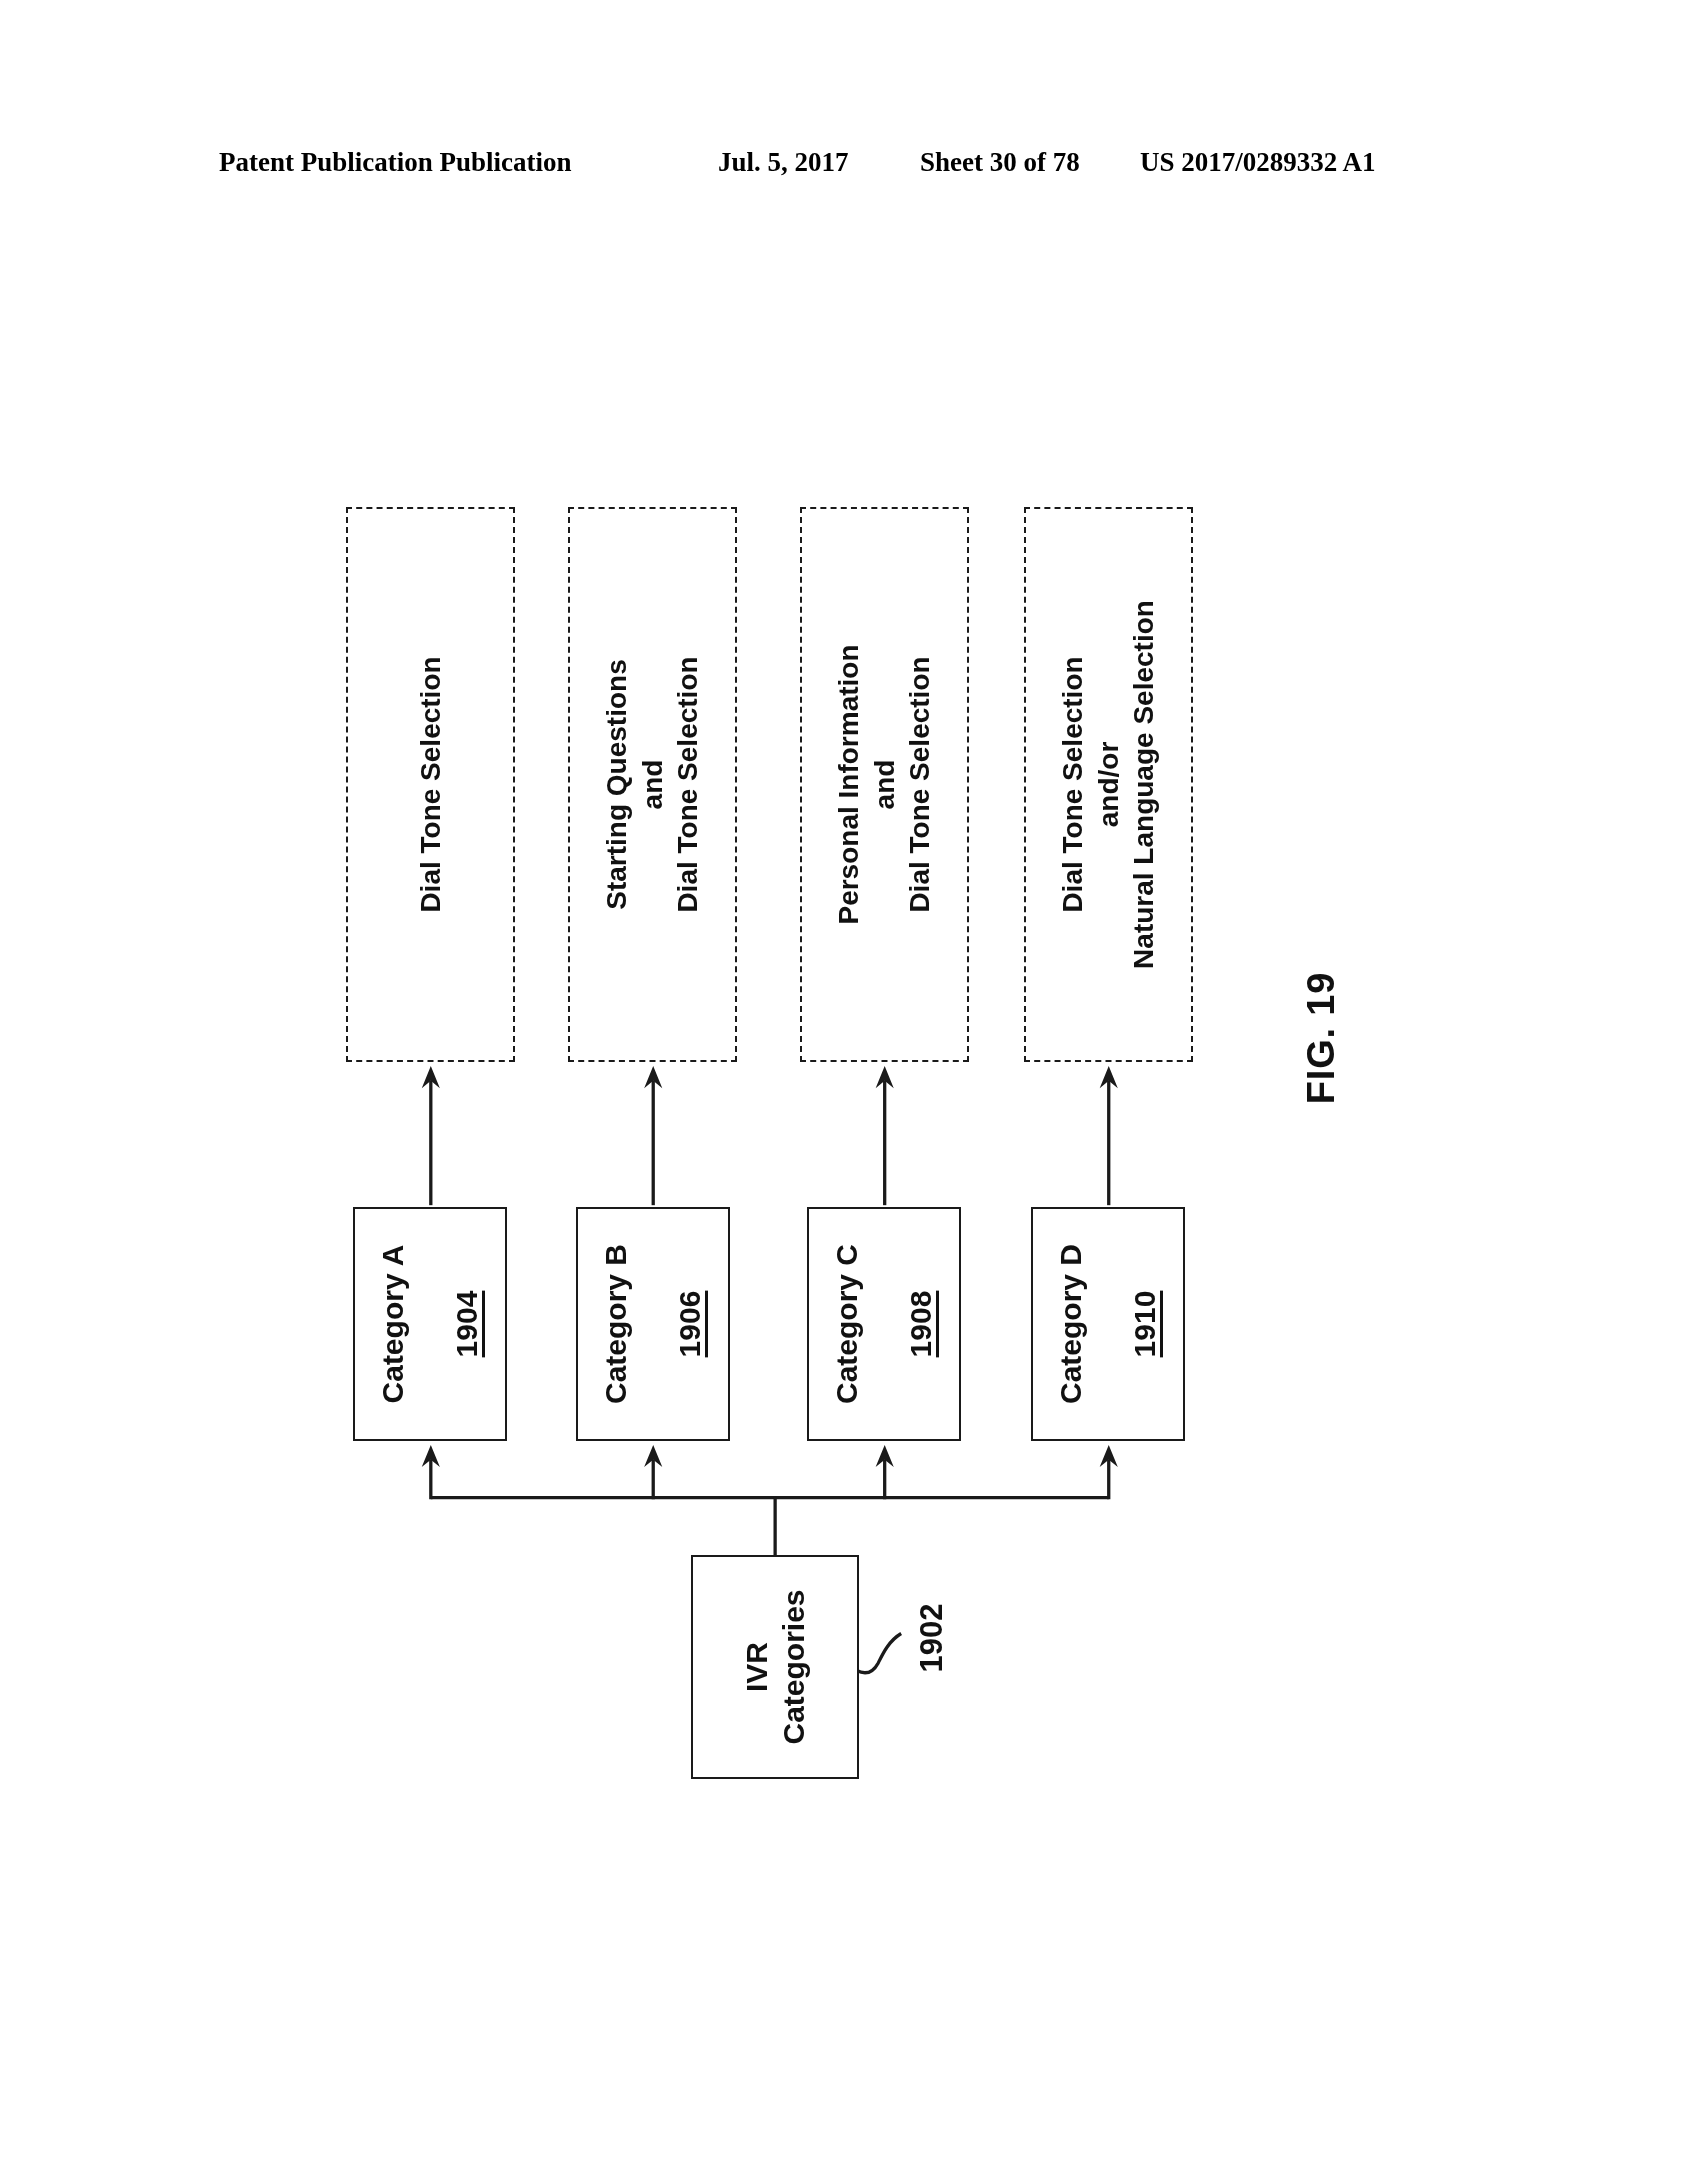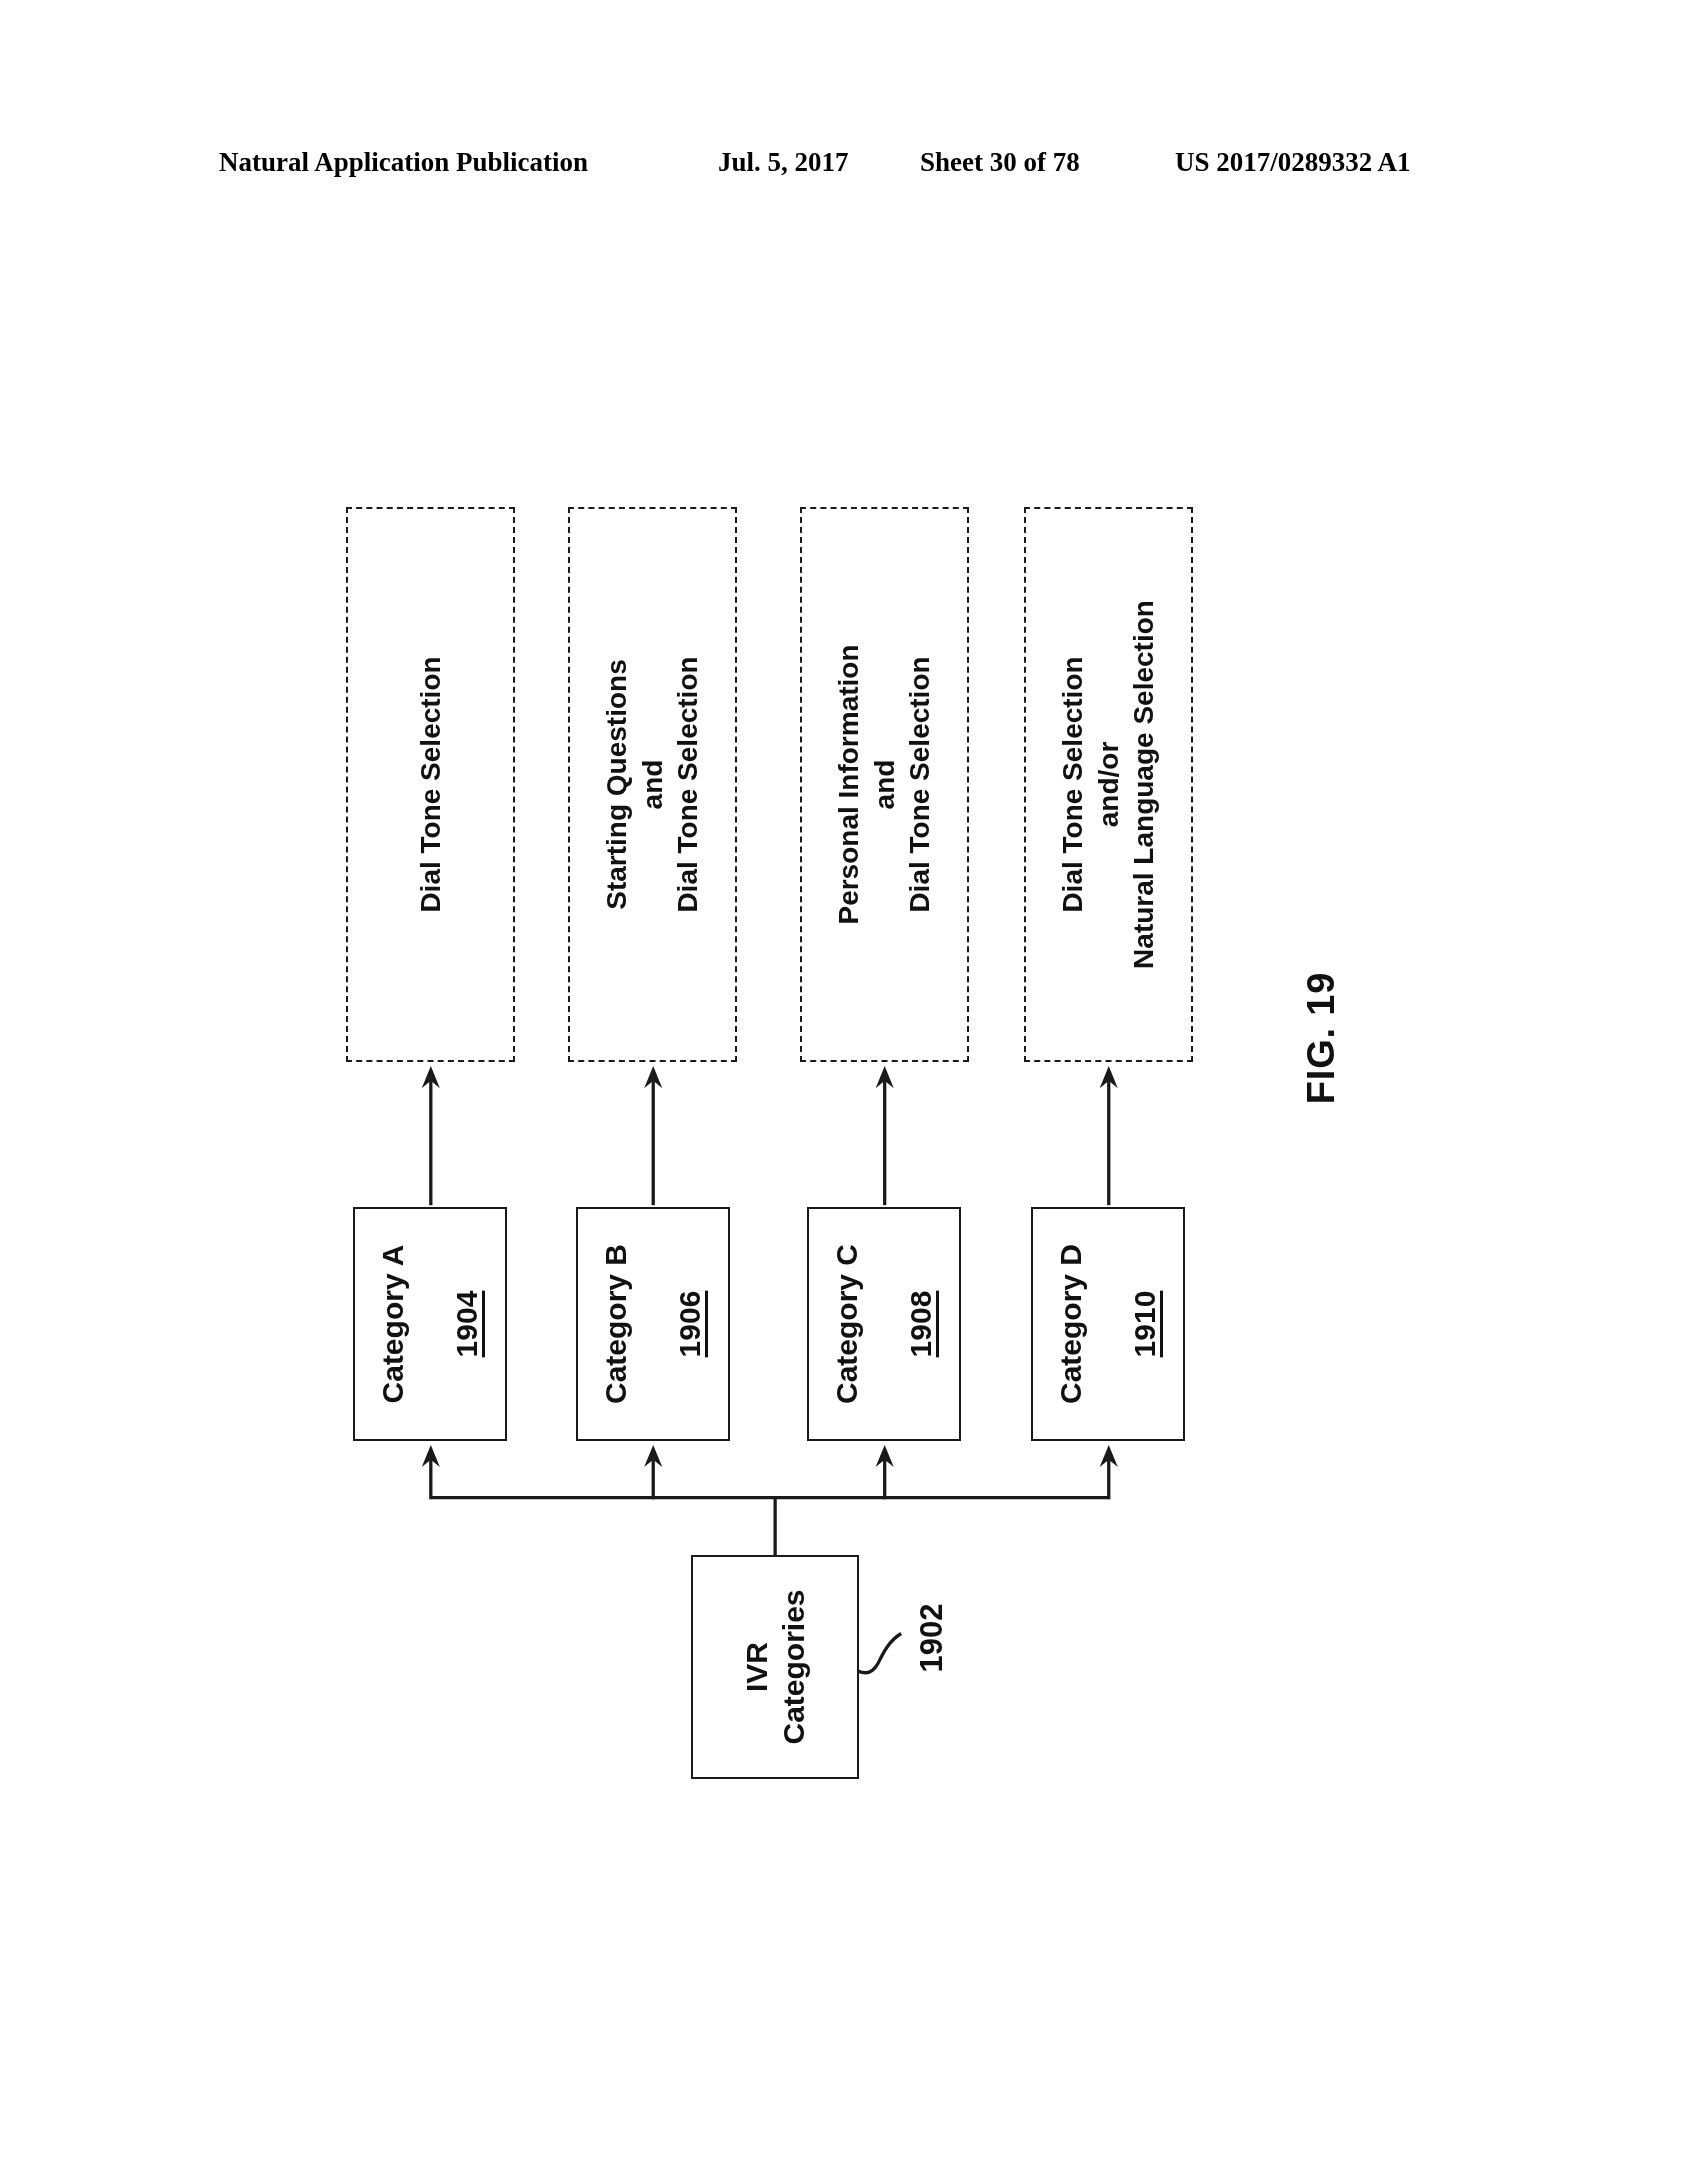--- a/index.html
+++ b/index.html
@@ -4,21 +4,21 @@
 <style>
   html,body{margin:0;padding:0;background:#ffffff;}
   .page{position:relative;width:1687px;height:2183px;background:#ffffff;overflow:hidden;
         font-family:"Liberation Sans", sans-serif;color:#111;}
   .header{position:absolute;top:147px;left:0;width:1687px;height:36px;
           font-family:"Liberation Serif", serif;font-weight:bold;font-size:27px;color:#000;}
   .header span{position:absolute;top:0;white-space:nowrap;}
   .h-pub{left:219px;}
   .h-date{left:718px;}
   .h-sheet{left:920px;}
-  .h-patno{left:1175px;text-align:center;}
+  .h-patno{left:1140px;text-align:center;}
 
   .overlay{position:absolute;left:0;top:0;pointer-events:none;}
 
   
   .tbox{position:absolute;width:165px;height:551px;border:2.5px dashed #1a1a1a;background:#fff;}
   .tbox .rot{position:absolute;width:551px;height:165px;left:-193px;top:193px;
              transform:rotate(-90deg);display:flex;flex-direction:column;
              align-items:center;justify-content:center;
              font-size:28px;font-weight:bold;line-height:1.28;text-align:center;white-space:nowrap;}
 
@@ -44,21 +44,21 @@
   .fig-label{position:absolute;left:1321px;top:1038px;
              transform:translate(-50%,-50%) rotate(-90deg);
              font-size:38px;font-weight:bold;letter-spacing:0.8px;white-space:nowrap;}
 </style>
 </head>
 <body>
 
 <div class="page">
 
   <div class="header">
-    <span class="h-pub">Natural Application Publication</span>
+    <span class="h-pub">Patent Publication Publication</span>
     <span class="h-date">Jul. 5, 2017</span>
     <span class="h-sheet">Sheet 30 of 78</span>
     <span class="h-patno">US 2017/0289332 A1</span>
   </div>
 
   <svg class="overlay" width="1687" height="2183" viewBox="0 0 2048 2650">
     <g stroke="#1a1a1a" stroke-width="4" fill="none">
 
       <line x1="523" y1="1463" x2="523" y2="1312"></line>
       <line x1="793" y1="1463" x2="793" y2="1312"></line>

